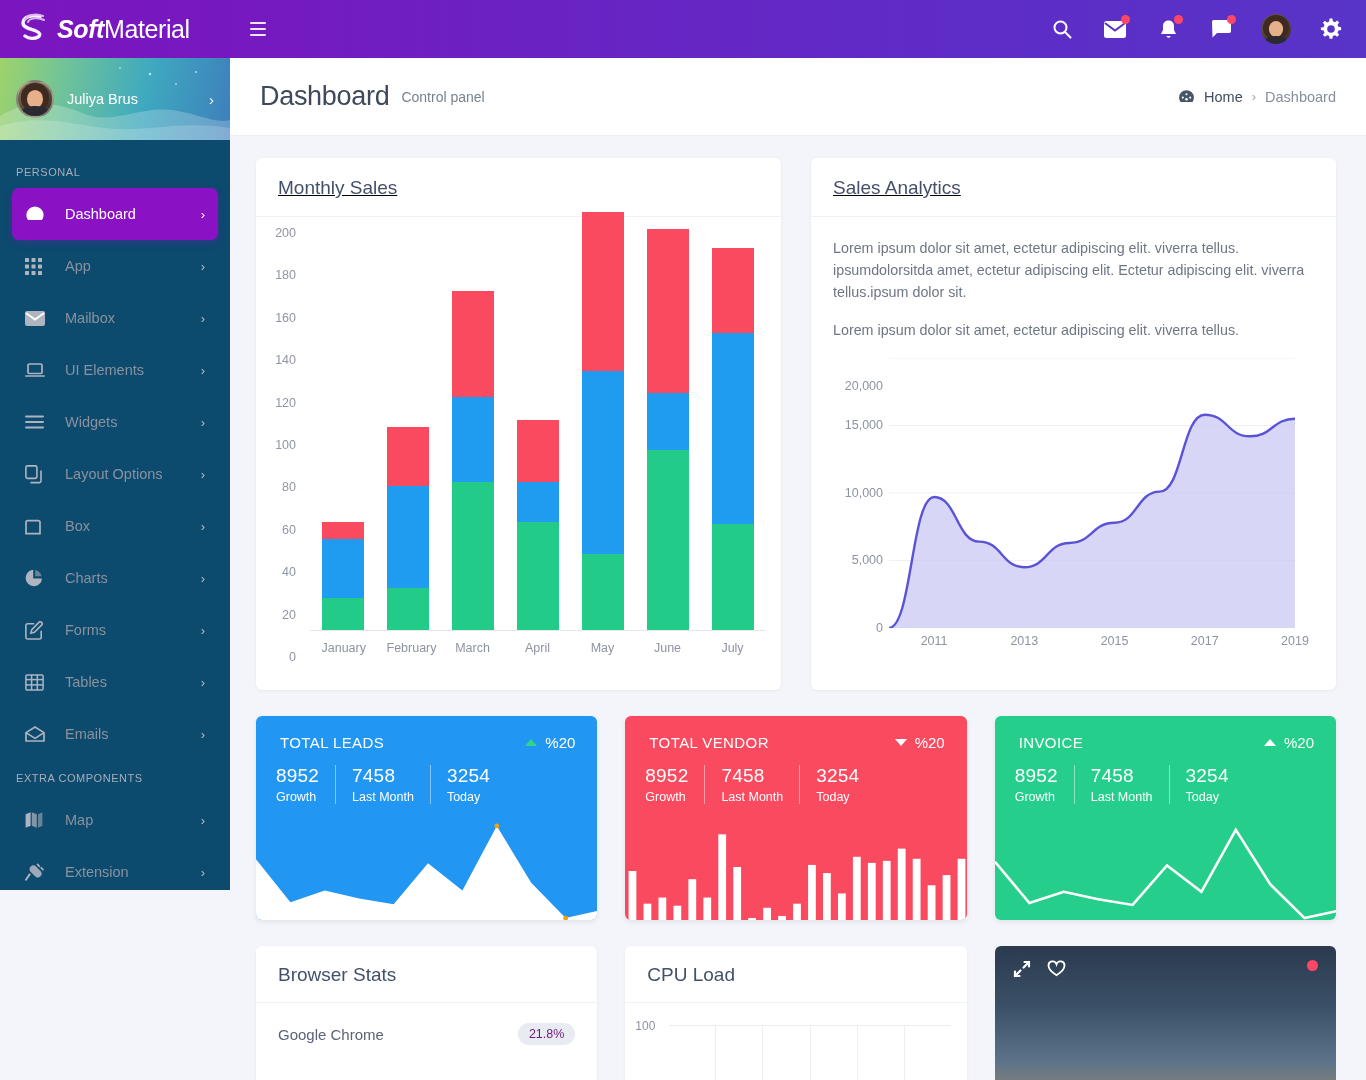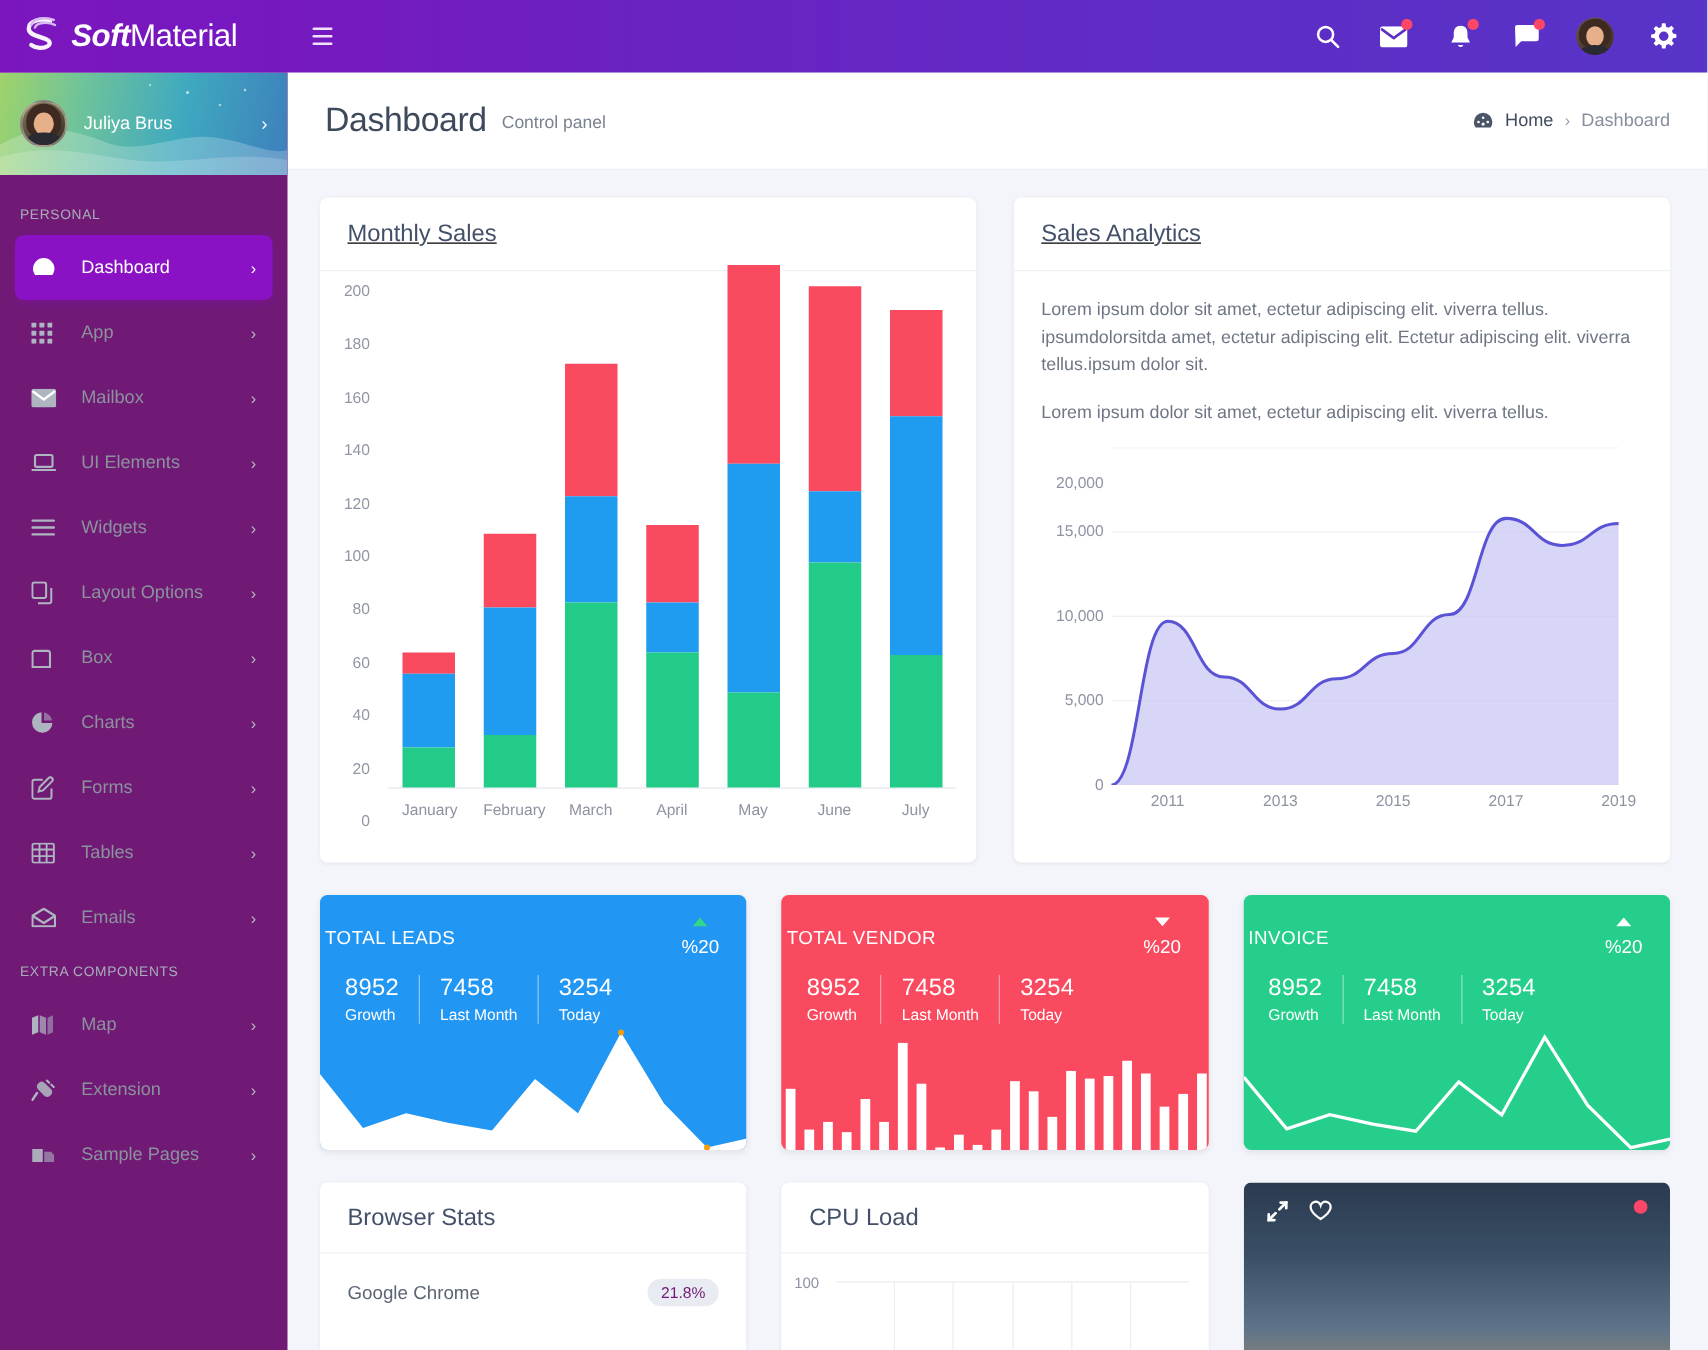--- a/index.html
+++ b/index.html
@@ -40,22 +40,22 @@
   .face { position: absolute; inset: 0; }
   .face .hair { position: absolute; left: 8%; top: 2%; width: 84%; height: 82%; border-radius: 50% 50% 44% 44%;
     background: #3f2a22; }
   .face .skin { position: absolute; left: 26%; top: 24%; width: 48%; height: 52%; border-radius: 50%;
     background: #e6b08a; }
   .face .body { position: absolute; left: 12%; bottom: -6%; width: 76%; height: 34%; border-radius: 46% 46% 0 0;
     background: #2a2a33; }
 
   
   .sidebar {
-    position: absolute; top: 58px; left: 0; width: 230px; height: 1022px;
-    background: #701a75; z-index: 20; overflow: hidden;
+    position: absolute; top: 58px; left: 0; width: 230px; height: 832px;
+    background: #0c4a6e; z-index: 20; overflow: hidden;
   }
   .profile {
     height: 82px; position: relative; overflow: hidden;
     background: linear-gradient(100deg,#9fd36a 0%, #6fc39a 28%, #3fa9bf 62%, #3d7fbc 100%);
     display: flex; align-items: center; padding: 0 16px; cursor: pointer;
   }
   .hills { position: absolute; inset: 0; }
   .hills svg { position: absolute; bottom: 0; left: 0; }
   .profile-avatar { width: 38px; height: 38px; border-radius: 50%; overflow: hidden; position: relative;
     border: 2px solid rgba(255,255,255,.35); flex: none; z-index: 2;
@@ -120,23 +120,23 @@
   .ar-y { position: absolute; left: 0; top: 0; bottom: 30px; width: 56px; }
   .ar-y span { position: absolute; right: 6px; transform: translateY(-50%); font-size: 12.5px; color: #8d93a1; }
   .ar-plot { position: absolute; left: 56px; right: 4px; top: 0; bottom: 30px; }
   .ar-x { position: absolute; left: 56px; right: 4px; bottom: 4px; height: 20px; }
   .ar-x span { position: absolute; transform: translateX(-50%); font-size: 12.5px; color: #8d93a1; }
 
   
   .statrow { display: flex; gap: 28px; margin-top: 26px; }
   .stat { width: 344px; height: 204px; border-radius: 6px; position: relative; overflow: hidden;
     box-shadow: 0 2px 5px rgba(40,50,80,.09); }
-  .stat-top { display: flex; align-items: center; padding: 18px 22px 0 4px; }
+  .stat-top { display: flex; align-items: center; padding: 18px 22px 0 24px; }
   .stat-title { color: #fff; font-size: 15px; letter-spacing: .4px; }
-  .stat-trend { margin-left: auto; display: flex; align-items: center; gap: 8px; color: #fff; font-size: 15px; flex-direction: column; }
+  .stat-trend { margin-left: auto; display: flex; align-items: center; gap: 8px; color: #fff; font-size: 15px; }
   .tri-up { width: 0; height: 0; border-left: 6px solid transparent; border-right: 6px solid transparent;
     border-bottom: 7px solid #30d68a; }
   .tri-down { width: 0; height: 0; border-left: 6px solid transparent; border-right: 6px solid transparent;
     border-top: 7px solid #ffffff; }
   .tri-up.white { border-bottom-color: #ffffff; }
   .stat-nums { display: flex; padding: 14px 20px 0 20px; }
   .sn { padding: 0 16px; }
   .sn:first-child { padding-left: 0; }
   .sn + .sn { border-left: 1px solid rgba(255,255,255,.45); }
   .sn b { display: block; color: #fff; font-size: 19px; font-weight: 400; letter-spacing: .2px; }

